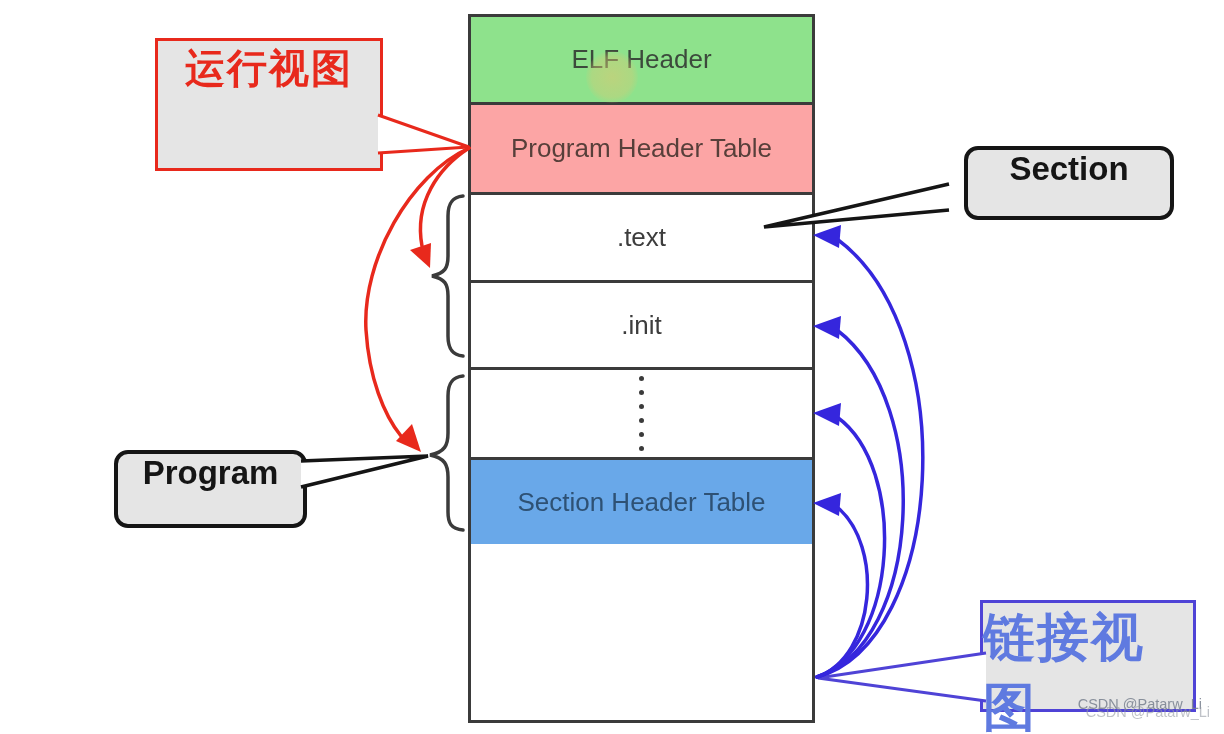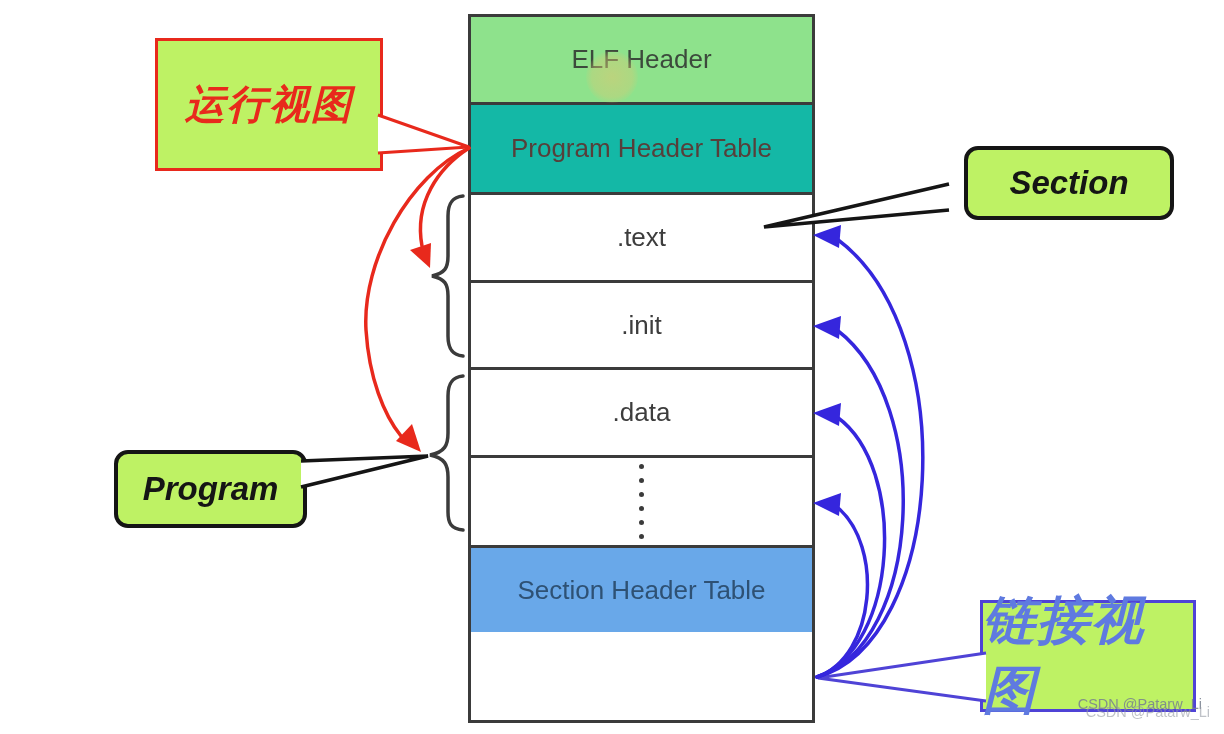--- a/index.html
+++ b/index.html
@@ -14,34 +14,33 @@
     border:3px solid #3b3b3b;box-sizing:border-box;
     display:flex;flex-direction:column;background:#ffffff;z-index:2;
   }
   .row{
     box-sizing:border-box;border-bottom:3px solid #3b3b3b;
     display:flex;align-items:center;justify-content:center;
     font-size:26px;color:#3d3d3d;background:#ffffff;
   }
   .row:last-child{border-bottom:none;}
   .row-elf{height:88px;background:#8ee28c;color:#3c4a3c;}
-  .row-pht{height:90px;background:#14b8a6;color:#573f3a;}
+  .row-pht{height:90px;background:#fca5a5;color:#573f3a;}
   .row-text{height:88px;}
   .row-init{height:87px;}
   .row-data{height:88px;}
   .row-bss{height:88px;}
   .row-dots{height:90px;flex-direction:column;gap:9px;}
   .row-sht{height:84px;background:#69a8e9;color:#2e5174;}
   .dot{width:5px;height:5px;border-radius:50%;background:#3b3b3b;}
   
   .callout{
-    position:absolute;box-sizing:border-box;background:#bef264;
-    display:flex;align-items:center;justify-content:center;z-index:3;
+    position:absolute;box-sizing:border-box;background:#e5e5e5;
+    display:flex;align-items:flex-start;justify-content:center;z-index:3;
     font-weight:bold;
-    font-style:italic;
   }
   .co-run{left:155px;top:38px;width:228px;height:133px;
     border:3px solid #e8291c;color:#e8291c;font-size:40px;letter-spacing:2px;}
   .co-segment{left:114px;top:450px;width:193px;height:78px;
     border:4px solid #151515;border-radius:14px;color:#151515;font-size:33px;}
   .co-section{left:964px;top:146px;width:210px;height:74px;
     border:4px solid #151515;border-radius:14px;color:#151515;font-size:33px;}
   .co-link{left:980px;top:600px;width:216px;height:112px;
     border:3px solid #4f43d6;color:#5f7ae0;font-size:52px;letter-spacing:2px;}
   
@@ -68,23 +67,20 @@
       <span>ELF Header</span>
     </div>
   <div class="row row-pht">
       <span>Program Header Table</span>
     </div>
   <div class="row row-text">
       <span>.text</span>
     </div>
   <div class="row row-init">
       <span>.init</span>
-    </div>
-  <div class="row row-data">
-      <span>.data</span>
     </div>
   <div class="row row-dots">
     <span class="dot"></span>
     <span class="dot"></span>
     <span class="dot"></span>
     <span class="dot"></span>
     <span class="dot"></span>
     <span class="dot"></span>
   </div>
   <div class="row row-sht">

